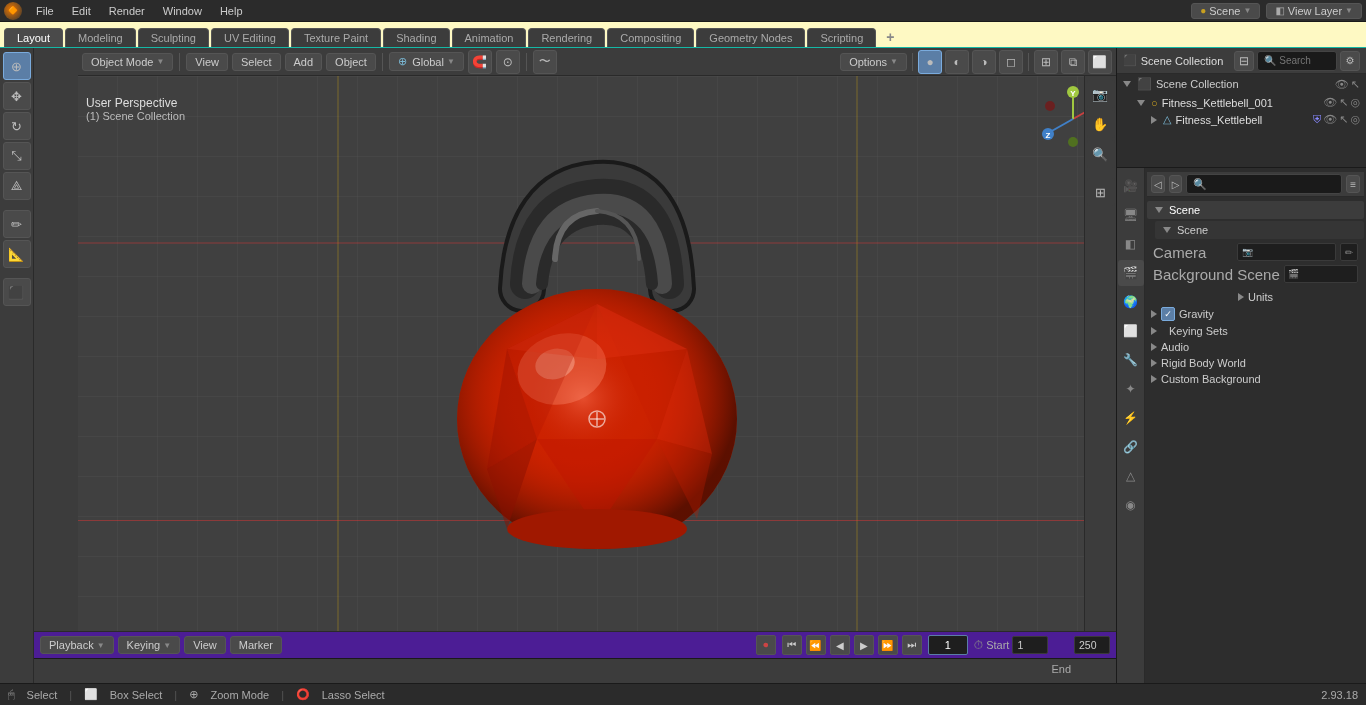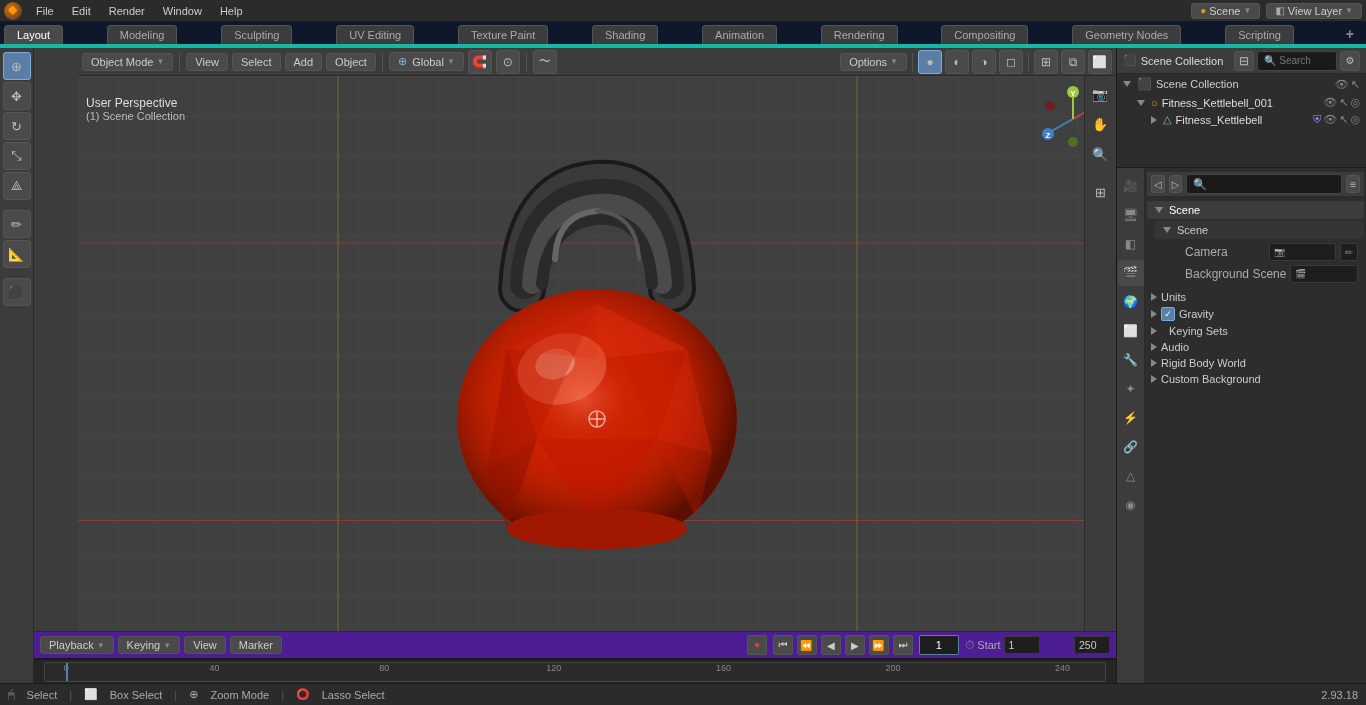--- a/index.html
+++ b/index.html
@@ -26,28 +26,27 @@
       width: 18px; height: 18px;
       background: radial-gradient(circle at 40% 40%, #ea7600, #333);
       border-radius: 50%;
       margin-right: 4px;
       display: flex; align-items: center; justify-content: center;
       font-size: 8px; color: white; font-weight: bold;
     }
 
     
     #workspace-tabs {
-      background: #0f172a;
+      background: #fef9c3;
       height: 26px;
       display: flex;
       align-items: flex-end;
       padding: 0 4px;
-      border-bottom: 4px solid #14b8a6;
+      border-bottom: 1px solid #14b8a6;
       gap: 2px;
-      justify-content: space-between;
     }
     .ws-tab {
       padding: 3px 12px;
       background: #3c3c3c;
       color: #aaa;
       cursor: pointer;
       border-radius: 4px 4px 0 0;
       font-size: 11px;
       border: 1px solid #555;
       border-bottom: none;
@@ -350,23 +349,22 @@
     }
     .prop-field-row {
       display: flex;
       align-items: center;
       padding: 2px 6px;
       gap: 4px;
       min-height: 22px;
     }
     .prop-field-label {
       color: #aaa;
-      font-size: 12px;
+      font-size: 15px;
       min-width: 80px;
-      margin-left: 32px;
     }
     .prop-field-value {
       flex: 1;
       height: 18px;
       background: #1e1e1e;
       border: 1px solid #3a3a3a;
       border-radius: 2px;
       display: flex;
       align-items: center;
       padding: 0 4px;
@@ -701,40 +699,26 @@
               <div class="tl-btn">⏭</div>
             </div>
 
             <div class="current-frame-box">
               <span>1</span>
             </div>
             <div style="display:flex; align-items:center; gap:3px;">
               <span style="font-size:12px; color:#888;">⏱</span>
               <span style="color:#aaa; font-size:11px;">Start</span>
               <input class="num-input" value="1" style="">
-              <span style="color:#aaa; font-size:16px;margin-top:48px;">End</span>
+              <span style="color:#aaa; font-size:11px;margin-top:48px;">End</span>
               <input class="num-input" value="250" style="">
             </div>
           </div>
         </div>
 
-        <div id="timeline-area">
-          <div class="timeline-ruler" style="position:relative;">
-
-            <span class="frame-num" style="left:2%;">0</span>
-            <span class="frame-num" style="left:16%;">40</span>
-            <span class="frame-num" style="left:32%;">80</span>
-            <span class="frame-num" style="left:48%;">120</span>
-            <span class="frame-num" style="left:64%;">160</span>
-            <span class="frame-num" style="left:80%;">200</span>
-            <span class="frame-num" style="left:96%;">240</span>
-
-            <div style="position:absolute; left:2%; top:0; width:2px; height:100%; background:#5b7ea6;"></div>
-          </div>
-        </div>
       </div>
 
     </div>
 
     <div id="right-panel">
 
       <div id="outliner">
         <div id="outliner-header">
           <span style="color:#c8a020;">⬛</span>
           <span style="font-size:11px; color:#ddd;">Scene Collection</span>
@@ -826,21 +810,21 @@
 
           <div class="prop-field-row">
             <span class="prop-field-label">Background Scene</span>
             <div class="prop-field-value">
               <span style="font-size:9px; color:#c8a020; margin-right:2px;">🎬</span>
               <span></span>
             </div>
           </div>
 
 
-          <div class="collapse-row" style="padding:2px 4px; margin-top:4px;">
+          <div class="collapse-row" style="padding:2px 4px; margin-top:4px;justify-content:center;">
             <span class="tri-right"></span>
             <span style="color:#ccc;">Units</span>
           </div>
 
           <div class="collapse-row" style="padding:2px 4px;">
             <span class="tri-right"></span>
             <div class="prop-checkbox">✓</div>
             <span style="color:#ccc;">Gravity</span>
           </div>
 

